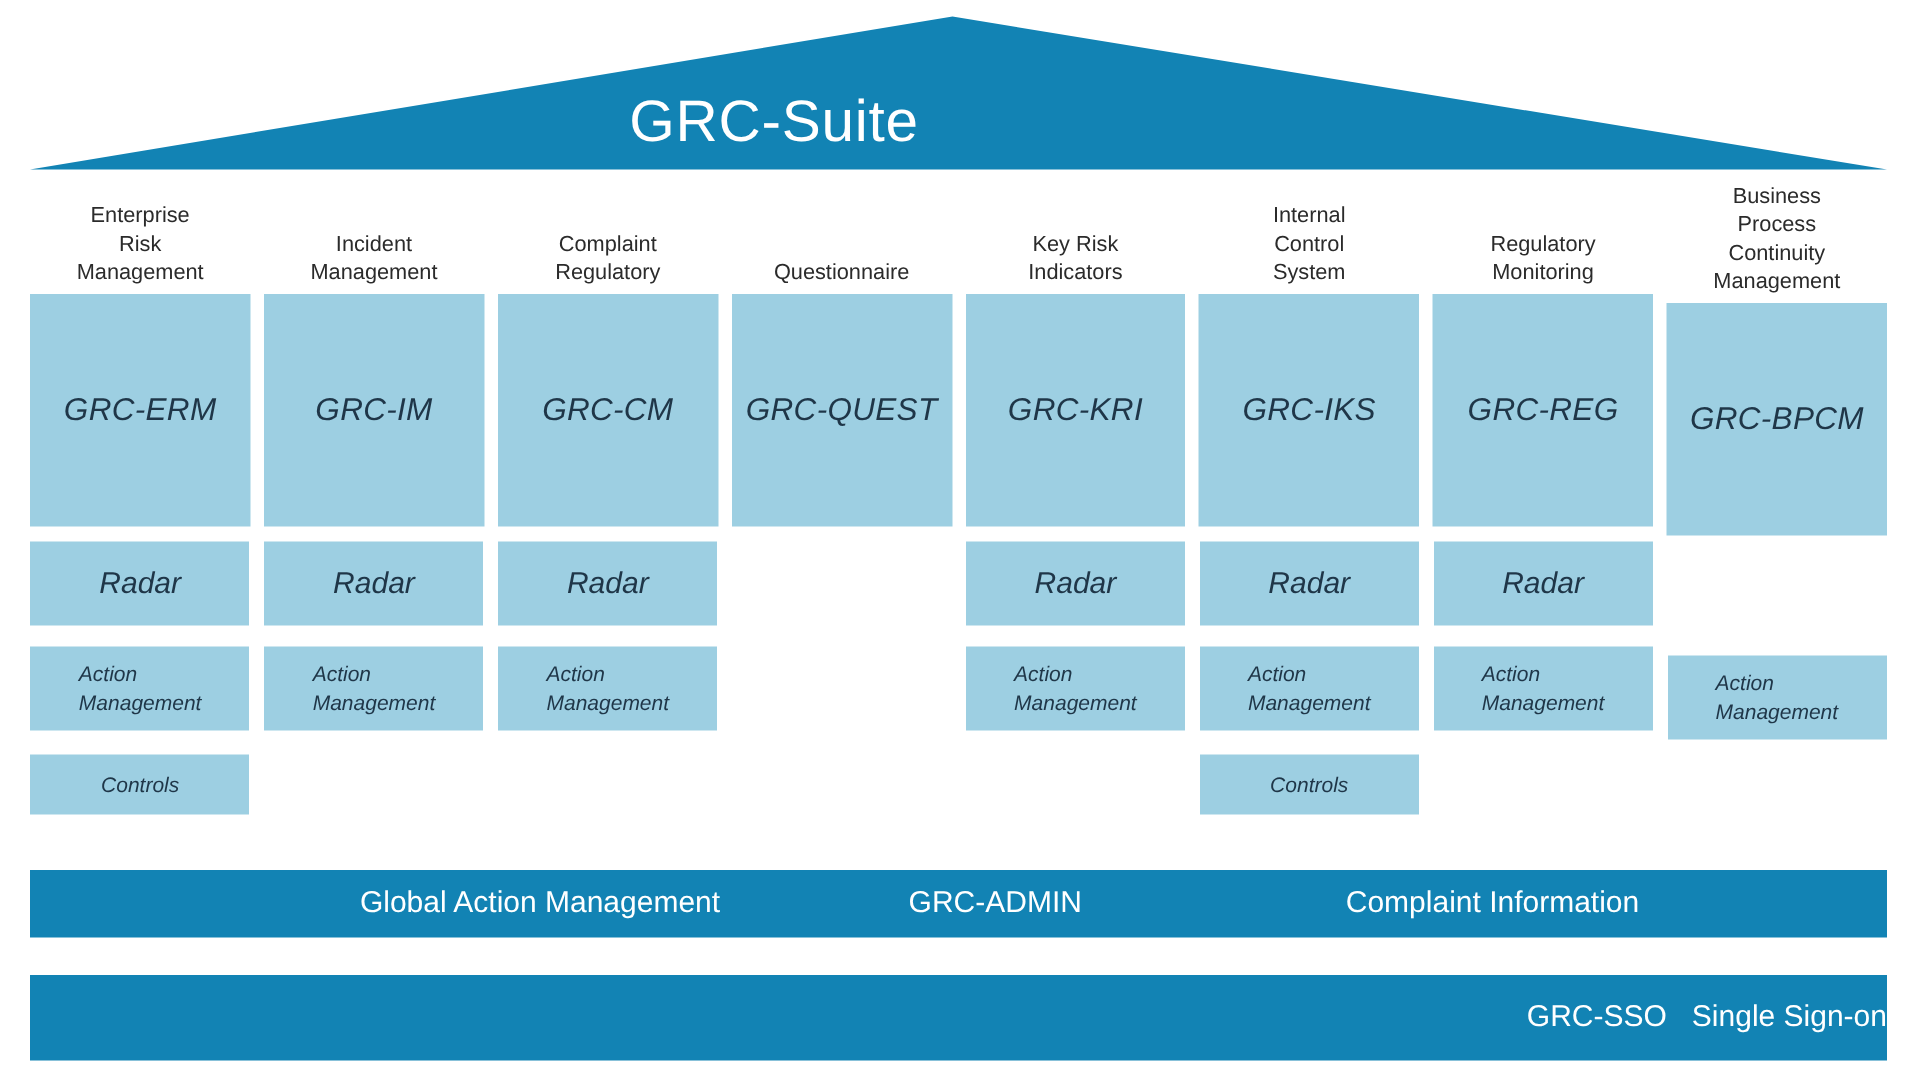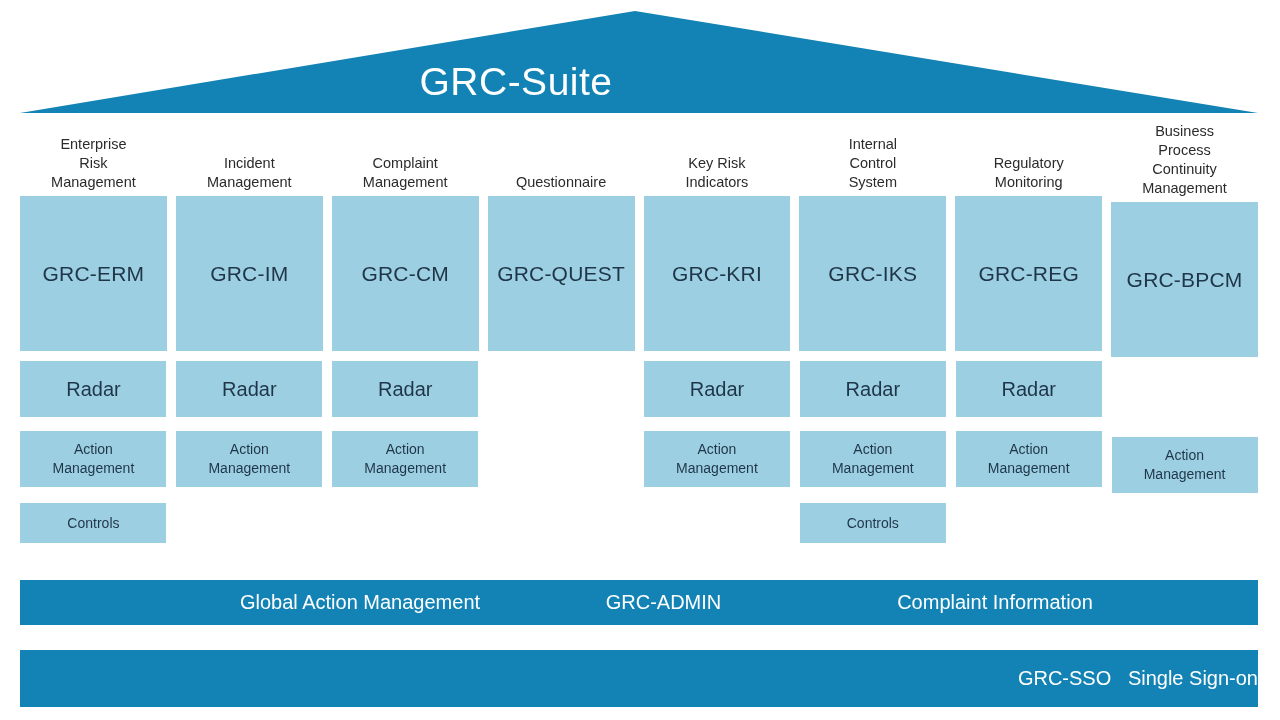--- a/index.html
+++ b/index.html
@@ -71,23 +71,24 @@
     box-sizing: border-box;
     white-space: pre-line;
   }
 
   .tile {
     background: #9DCFE2;
     color: #1F3648;
     display: flex;
     align-items: center;
     justify-content: center;
-    text-align: center;
+    text-align: left;
     white-space: pre-line;
     box-sizing: border-box;
+    font-style: italic;
   }
   .tile.empty {
     background: transparent;
   }
 
   .row-product  { height: 155px; font-size: 21px; letter-spacing: .2px; }
   .row-radar    { height: 56px;  font-size: 20px; margin-top: 10px; }
   .row-action   { height: 56px;  font-size: 14px; margin-top: 14px; line-height: 19px; }
   .row-controls { height: 40px;  font-size: 14px; margin-top: 16px; }
 
@@ -157,21 +158,21 @@
 Management</div>
       <div class="tile row-product">GRC-IM</div>
       <div class="tile row-radar">Radar</div>
       <div class="tile row-action">Action
 Management</div>
       <div class="tile row-controls empty"></div>
     </div>
 
     <div class="col">
       <div class="col-header">Complaint
-Management</div>
+Regulatory</div>
       <div class="tile row-product">GRC-CM</div>
       <div class="tile row-radar">Radar</div>
       <div class="tile row-action">Action
 Management</div>
       <div class="tile row-controls empty"></div>
     </div>
 
     <div class="col">
       <div class="col-header">Questionnaire</div>
       <div class="tile row-product">GRC-QUEST</div>

